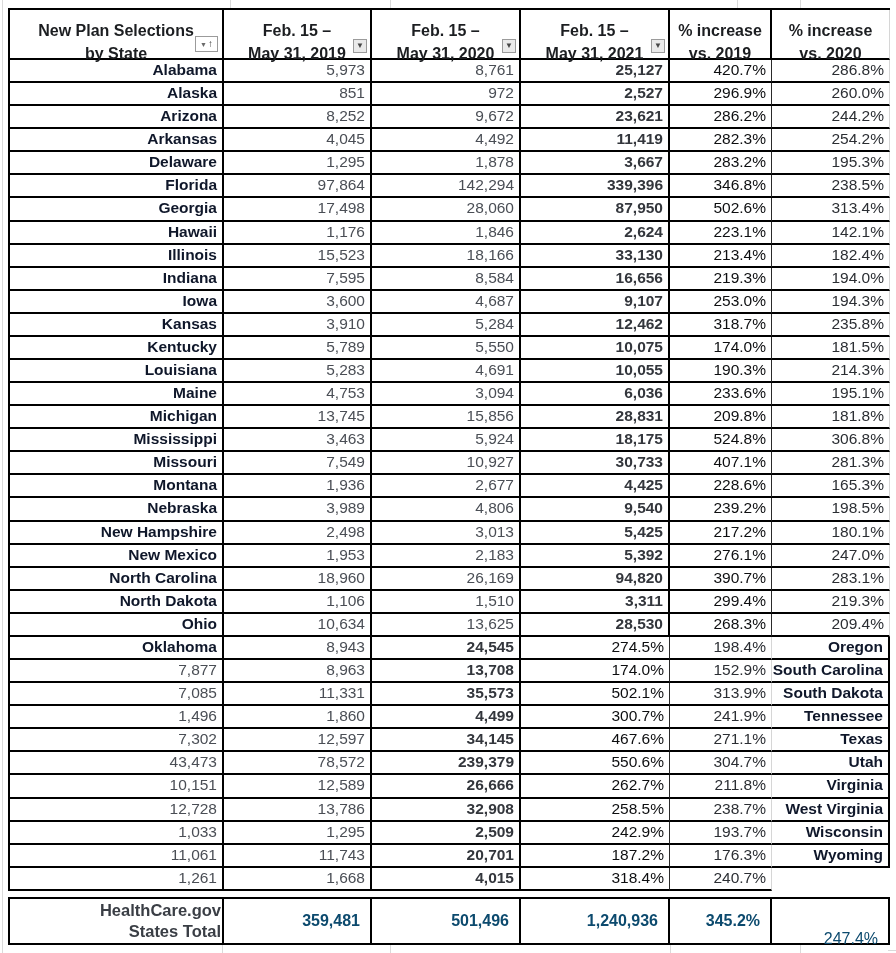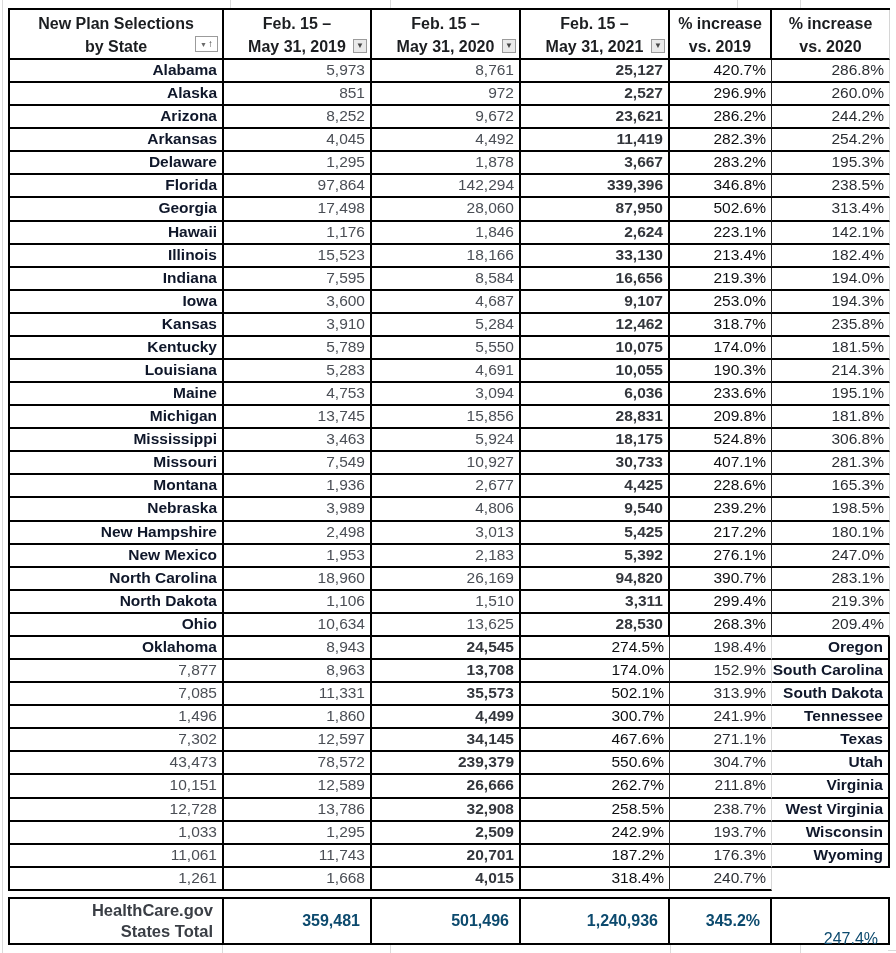--- a/index.html
+++ b/index.html
@@ -17,21 +17,21 @@
     display:grid;
     grid-template-columns:214px 148px 149px 149px 102px 118px;
     grid-template-rows:50px;
     grid-auto-rows:23.083px;
     border-top:2px solid #000;border-left:2px solid #000;
   }
   .hcell{
     position:relative;box-sizing:border-box;
     border-right:2px solid #000;border-bottom:2px solid #000;
     font-weight:bold;font-size:16px;color:#1c1e21;
-    text-align:center;line-height:23px;padding-top:2px;
+    text-align:center;line-height:23px;padding-top:9px;
     white-space:nowrap;
   }
   .hcell.h5{border-right:1px solid #d6d6d6;}
   .cell{
     box-sizing:border-box;
     border-right:2px solid #000;border-bottom:2px solid #000;
     font-size:15.5px;text-align:right;padding-right:5px;
     line-height:20.5px;white-space:nowrap;overflow:hidden;
   }
   .cell.d0{font-weight:bold;color:#0f172a;}
@@ -49,21 +49,21 @@
     border:2px solid #000;
   }
   .tcell{
     box-sizing:border-box;border-right:2px solid #000;
     font-size:16px;font-weight:bold;color:#0c4a6e;
     display:flex;align-items:center;justify-content:flex-end;
     padding-right:10px;white-space:nowrap;
   }
   .tcell.t0{
     flex-direction:column;justify-content:center;align-items:flex-end;
-    padding-right:9px;line-height:21px;font-size:16.5px;color:#3a3e45;
+    padding-right:1px;line-height:21px;font-size:16.5px;color:#3a3e45;
   }
   .tcell.t5{border-right:none;font-weight:normal;margin-top:35px;}
 
   
   .sort-btn{
     position:absolute;right:4px;bottom:6px;width:21px;height:14px;
     background:#ffffff;border:1px solid #9b9b9b;
     display:flex;align-items:center;justify-content:center;gap:1px;
     font-weight:normal;cursor:pointer;
   }

